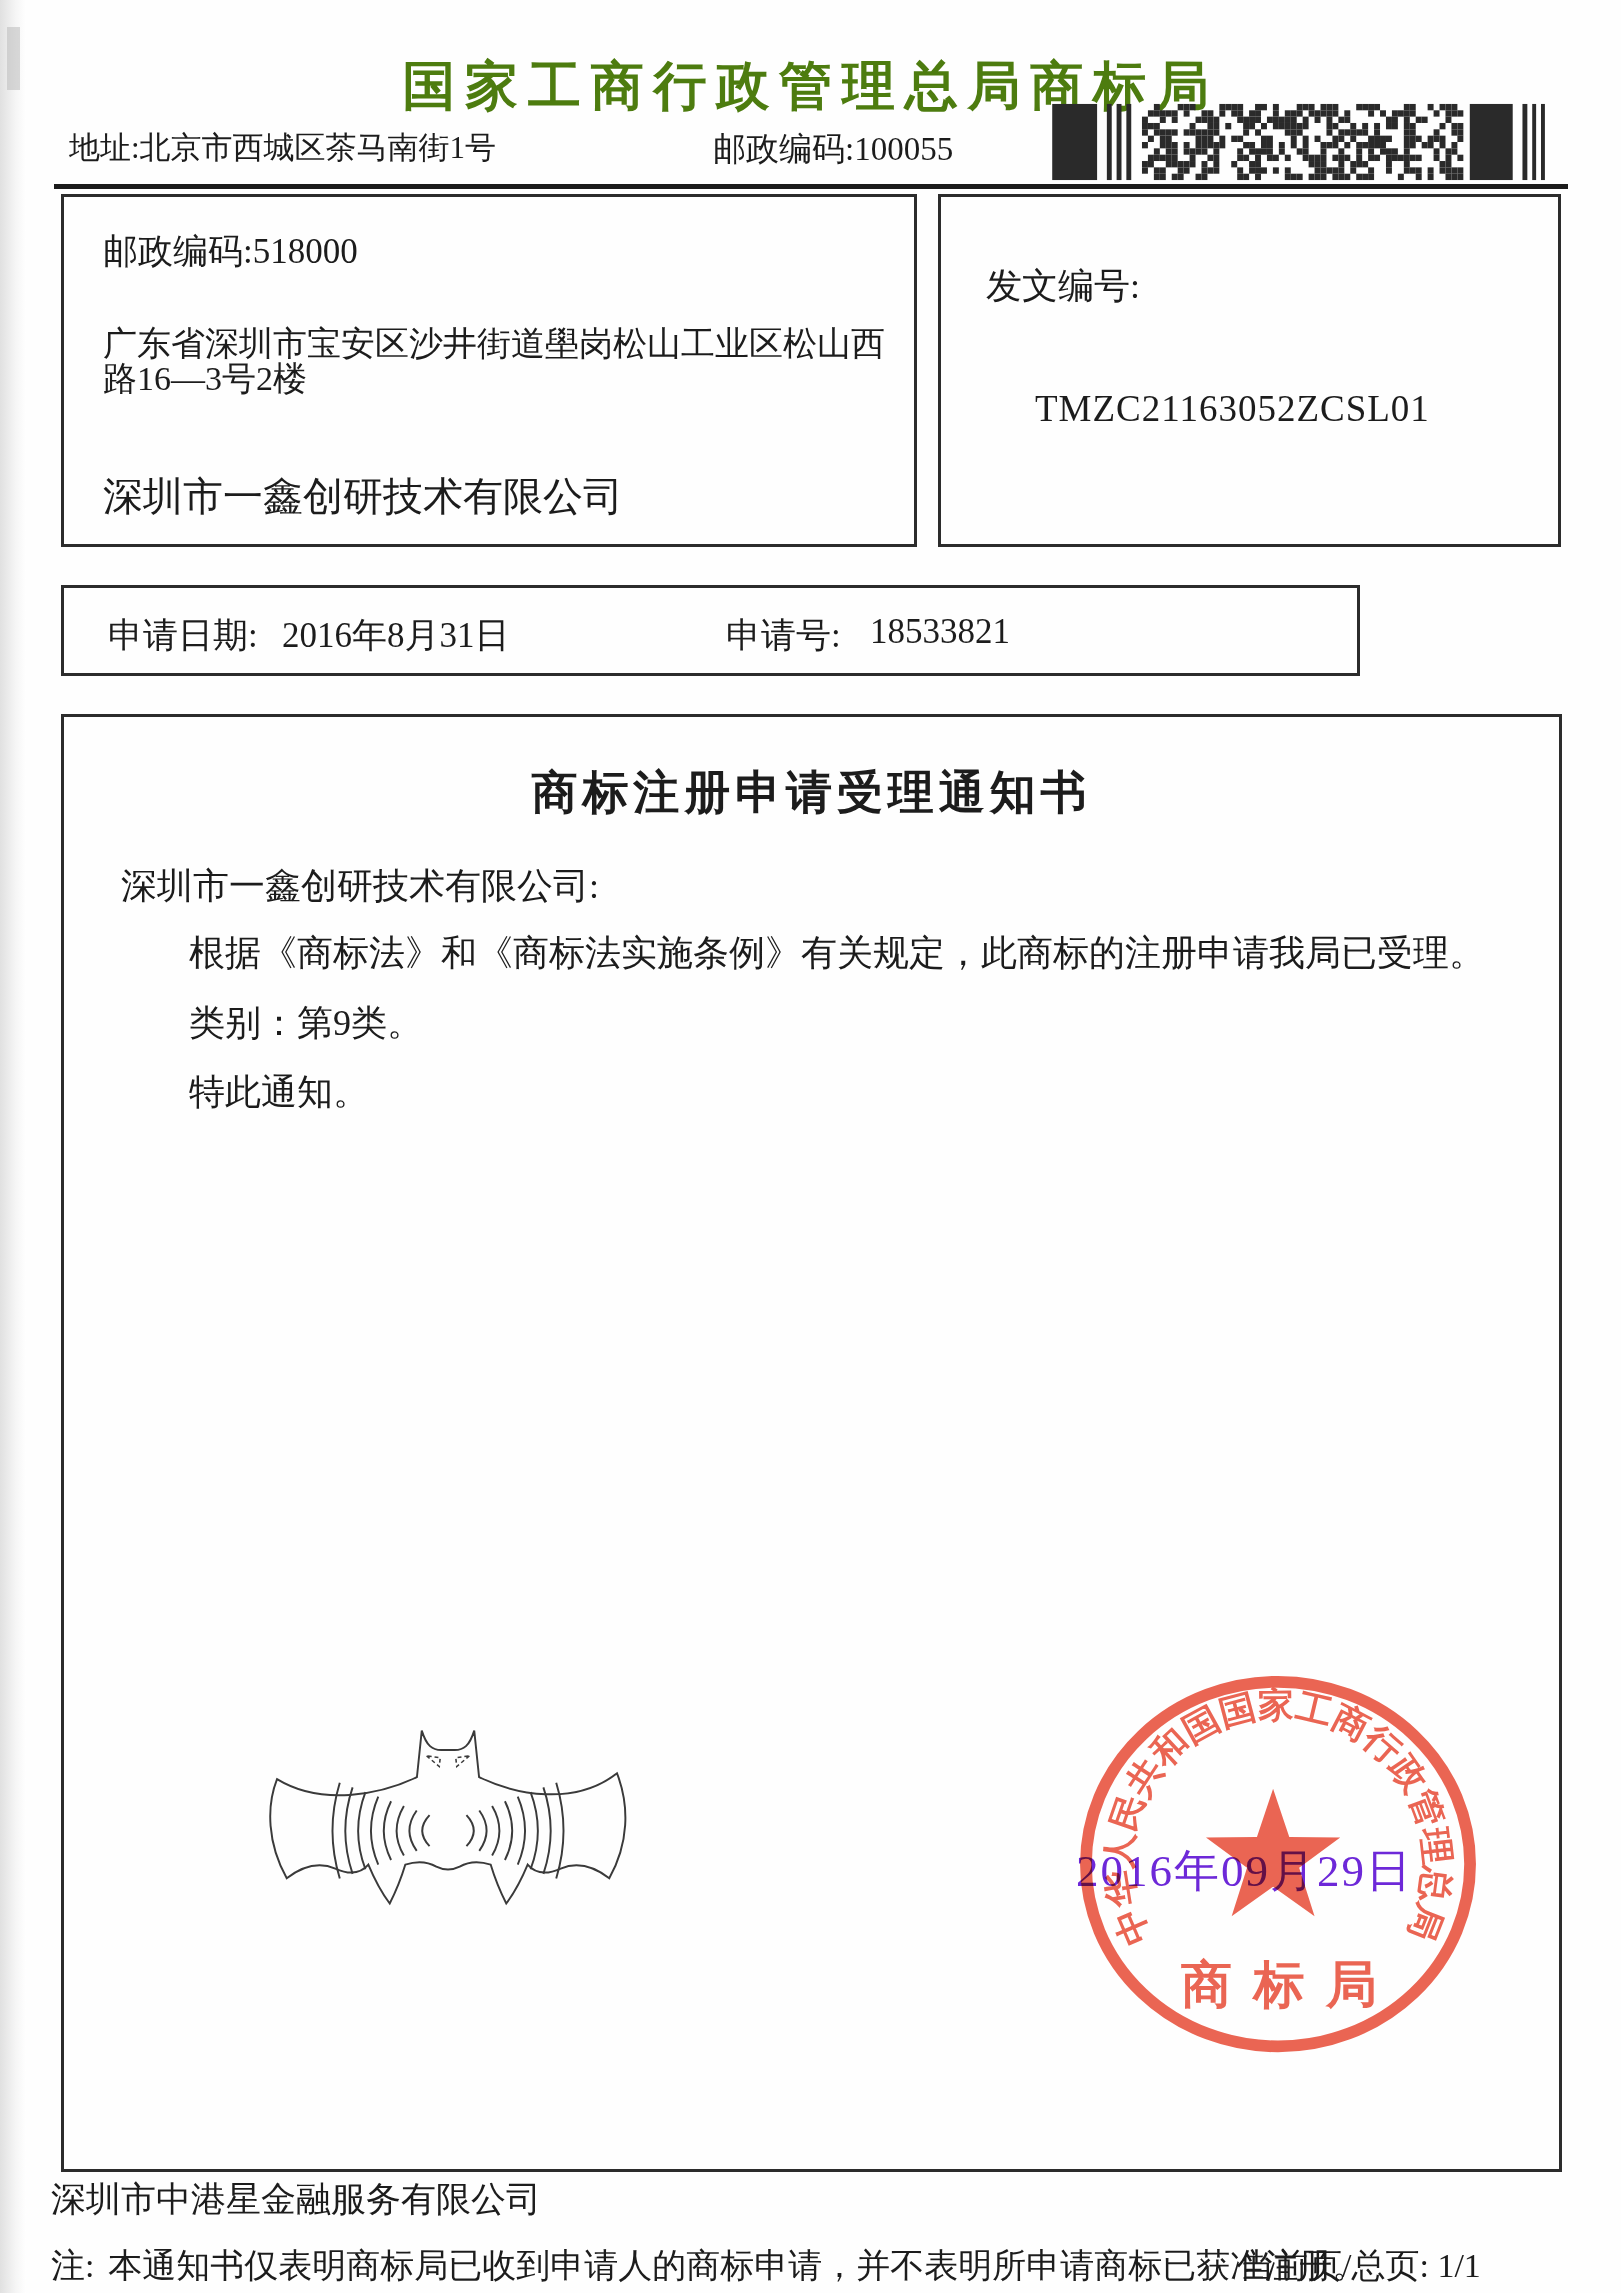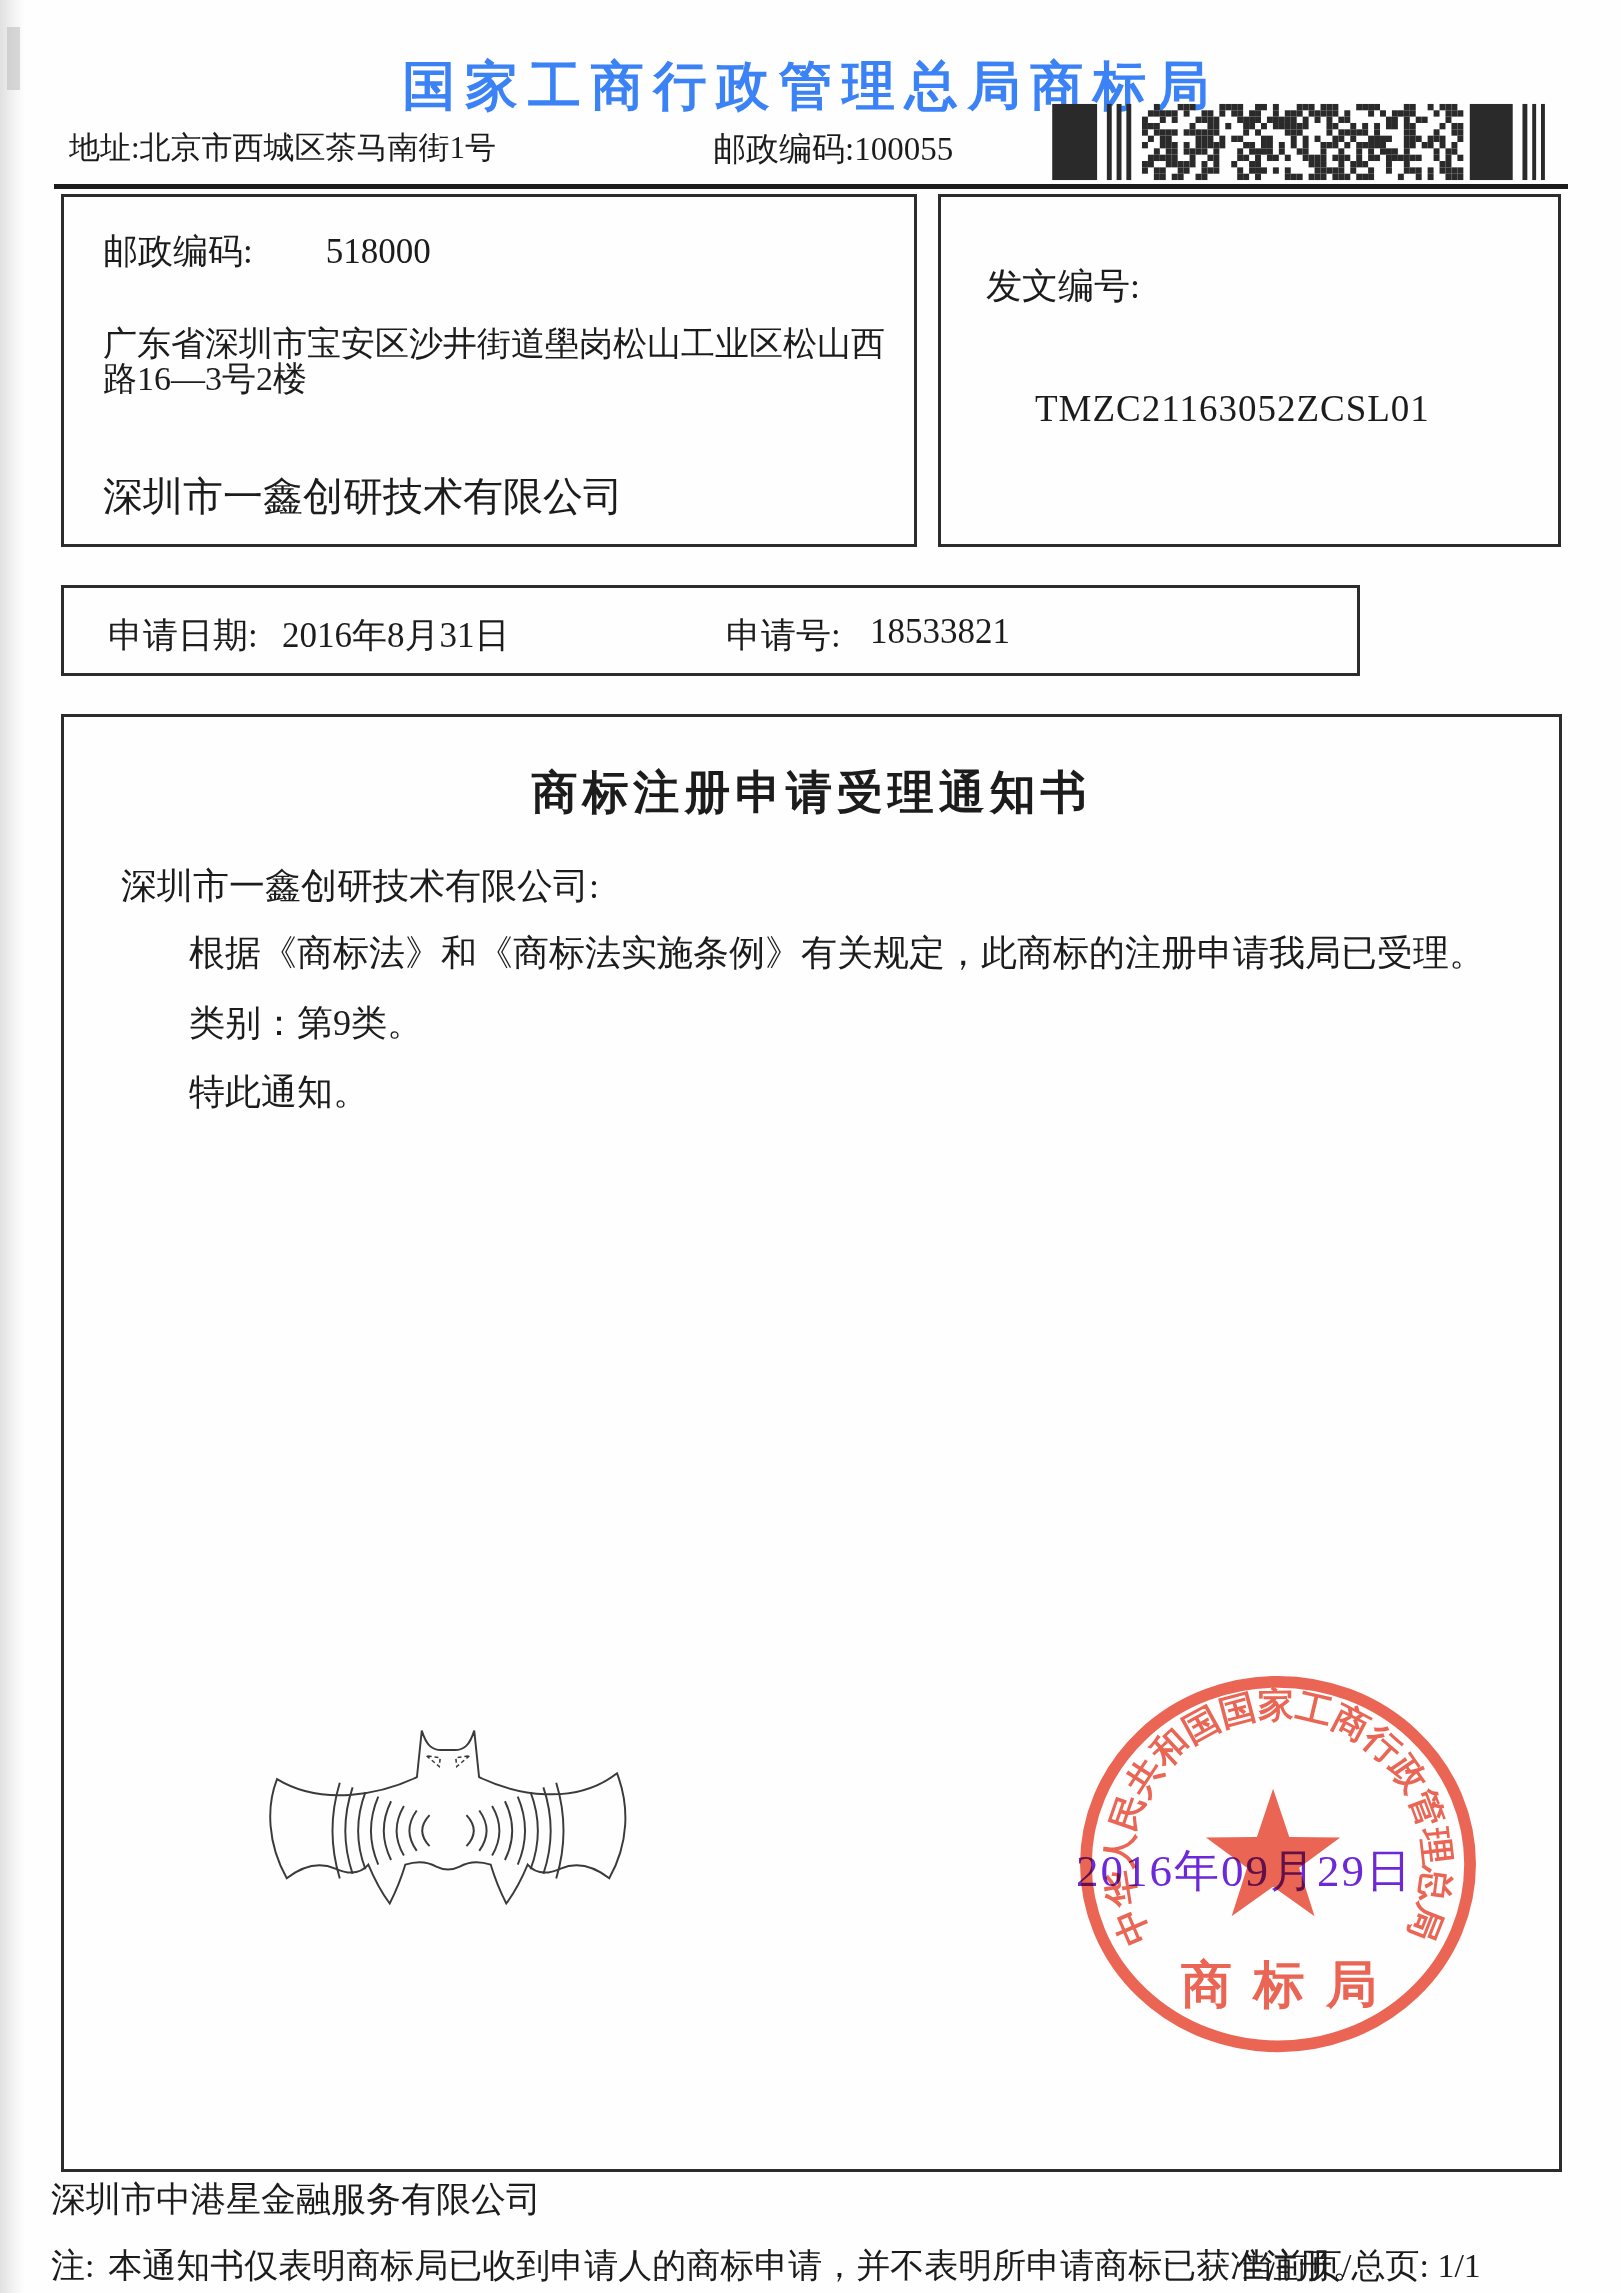--- a/index.html
+++ b/index.html
@@ -7,36 +7,36 @@
   body { font-family:"Liberation Serif","DejaVu Serif",serif; color:#1c1c1c; }
   .page { position:relative; width:1621px; height:2294px; background:#fefefe; overflow:hidden; }
 
   
   .scan-edge { position:absolute; left:0; top:0; width:25.5px; height:100%;
     background:linear-gradient(to right,#c8c8c8,#eeeeee 60%,#ffffff); opacity:.55; }
   .scan-mark { position:absolute; left:6.9px; top:27.4px; width:12.7px; height:63px; background:#b5b5b5; opacity:.5; }
 
   
   .org-title { position:absolute; top:51px; left:0; width:100%; text-align:center;
-    font-size:53px; font-weight:bold; letter-spacing:9.8px; color:#3b82f6; }
+    font-size:53px; font-weight:bold; letter-spacing:9.8px; color:#4d7c0f; }
   .addr-line { position:absolute; top:127px; left:69px; font-size:31px; }
   .postal-line { position:absolute; top:127px; left:713px; font-size:33px; }
   .barcode { position:absolute; left:1051px; top:102px; width:500px; height:80px; }
   .barcode rect { fill:#2a2a2a; }
   .head-rule { position:absolute; left:54px; top:184px; width:1514px; height:4.9px; background:#1b1b1b; }
 
   
   .box { position:absolute; border:3.9px solid #2c2c2c; background:transparent; }
   .box-recipient { left:61px; top:194px; width:856px; height:353px; }
   .box-ref       { left:938px; top:194px; width:623px; height:353px; }
   .box-approw    { left:61px; top:585px; width:1299px; height:91px; }
   .box-main      { left:61px; top:714px; width:1501px; height:1458px; }
 
   .box-recipient .postal { position:absolute; left:39px; top:31px; font-size:35px; }
-  .box-recipient .postal .val { margin-left:73px; }
+  .box-recipient .postal .val { }
   .box-recipient .addr { position:absolute; left:39px; top:129px; width:804px; font-size:34px; line-height:35px; }
   .box-recipient .company { position:absolute; left:39px; top:272px; font-size:40px; }
 
   .box-ref .label { position:absolute; left:45px; top:65px; font-size:36px; }
   .box-ref .code  { position:absolute; left:94px; top:190px; font-size:37px; letter-spacing:1px; }
 
   .box-approw .cell { position:absolute; top:23.5px; font-size:35px; }
   .cell-date-label { left:44px; }
   .cell-date-value { left:218px; }
   .cell-no-label   { left:662px; }

